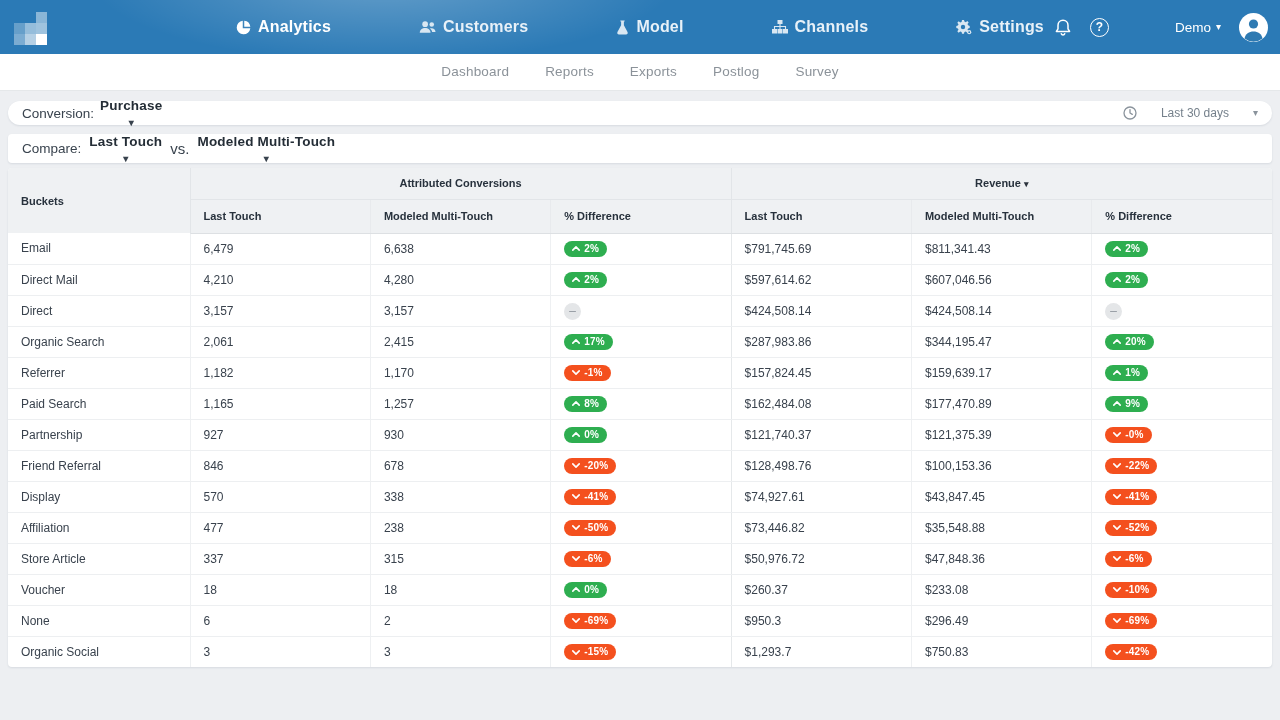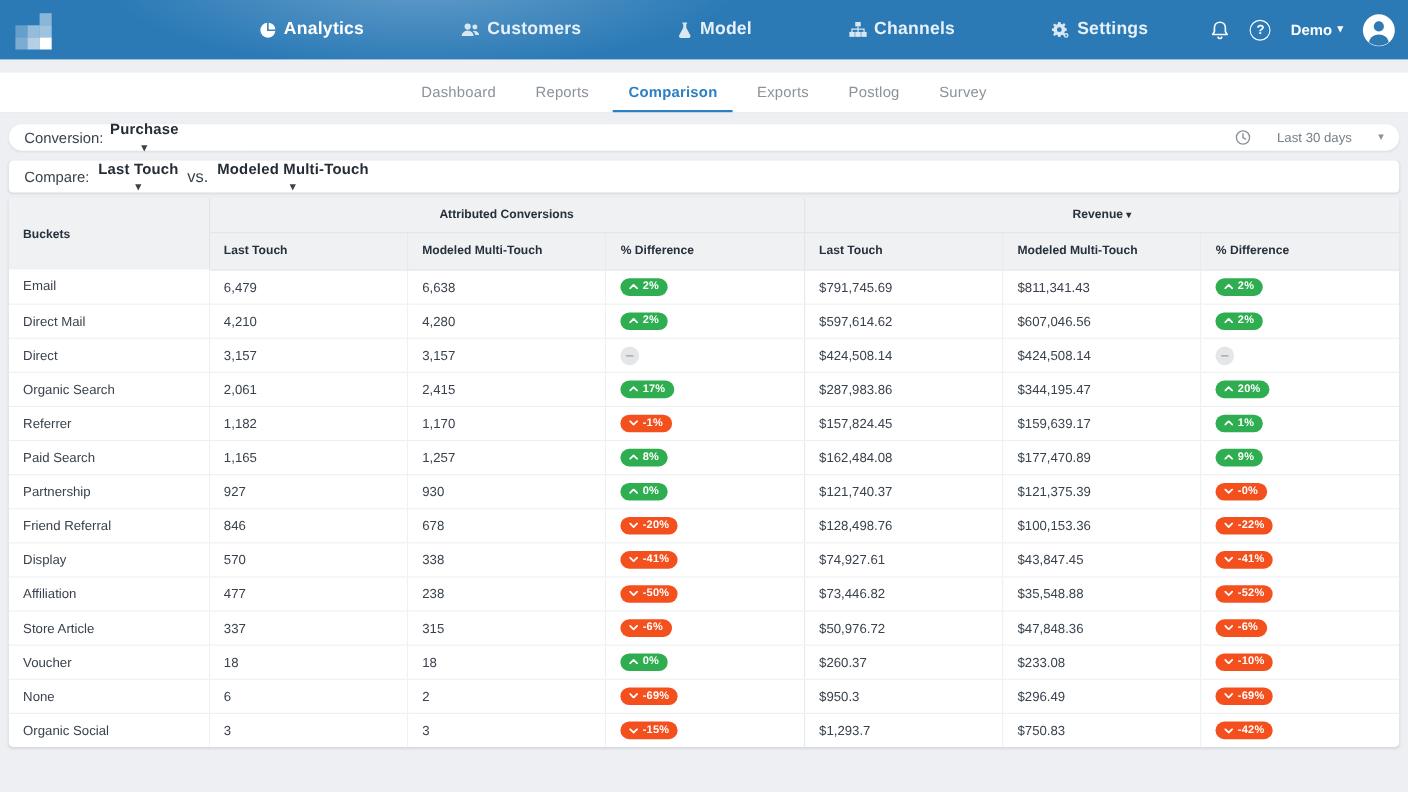--- a/index.html
+++ b/index.html
@@ -17,29 +17,29 @@
   .logo span { display:block; }
   .topnav-items { flex:1; display:flex; justify-content:center; align-items:center; gap:88px; }
   .tn-item { display:flex; align-items:center; gap:7px; color:#e8f1f8; font-size:16px; font-weight:600;
     text-decoration:none; cursor:pointer; letter-spacing:.2px; }
   .tn-item.active { color:#ffffff; font-weight:700; }
   .tn-item svg { display:block; }
   .topnav-right { position:absolute; right:12px; top:0; height:54px; display:flex; align-items:center; gap:18px; }
   .icon-btn { background:none; border:none; cursor:pointer; display:flex; align-items:center; }
   .help-circle { width:19px; height:19px; border:1.6px solid #fff; border-radius:50%; color:#fff;
     font-size:12px; font-weight:700; display:flex; align-items:center; justify-content:center; }
-  .user-menu { display:flex; align-items:center; gap:5px; color:#fff; font-size:13.5px; font-weight:700;
-    background:none; border:none; cursor:pointer; }
+  .user-menu { display:flex; align-items:center; gap:5px; color:#fff; font-size:13.5px; font-weight:400;
+    background:none; border:none; cursor:pointer;margin-left:48px; }
   .caret { font-size:10px; line-height:1; }
   .avatar { width:29px; height:29px; border-radius:50%; background:#fff; display:flex; align-items:center;
     justify-content:center; overflow:hidden; cursor:pointer; }
 
   
   .subnav { height:37px; background:#fff; border-bottom:1px solid #e5e8ea; display:flex;
-    justify-content:center; align-items:stretch; gap:8px;margin-top:12px; }
+    justify-content:center; align-items:stretch; gap:8px; }
   .sn-item { display:flex; align-items:center; padding:0 14px; font-size:13.5px; color:#8b9299;
     border-bottom:2px solid transparent; cursor:pointer; text-decoration:none; letter-spacing:.2px; }
   .sn-item.active { color:#2c7fc1; border-bottom-color:#2c7fc1; font-weight:600; }
 
   
   .content { padding:10px 8px 0 8px; }
   .card { background:#fff; border-radius:4px; box-shadow:0 1px 2px rgba(60,75,100,.12); }
   .bar { display:flex; align-items:center; justify-content:space-between; padding:0 14px; }
   .conversion-bar { height:24px; margin-bottom:9px;border-radius:12px; }
   .compare-bar { height:29px; margin-bottom:5px; justify-content:flex-start; gap:8px; }
@@ -158,21 +158,20 @@
           <circle cx="14.5" cy="11" r="4.6" fill="#2e7ab2"></circle>
           <path fill="#2e7ab2" d="M5.5 25.5c.8-4.6 4.6-7.1 9-7.1s8.2 2.5 9 7.1a14.5 14.5 0 0 1-18 0z"></path>
         </svg>
     </div>
   </div>
 </header>
 
 <nav class="subnav">
   <a class="sn-item">Dashboard</a>
   <a class="sn-item">Reports</a>
-  <a class="sn-item active">Comparison</a>
   <a class="sn-item">Exports</a>
   <a class="sn-item">Postlog</a>
   <a class="sn-item">Survey</a>
 </nav>
 
 <main class="content">
 
   <div class="card bar conversion-bar">
     <div style="display:flex;align-items:center;gap:6px;">
       <span class="bar-label">Conversion:</span>

